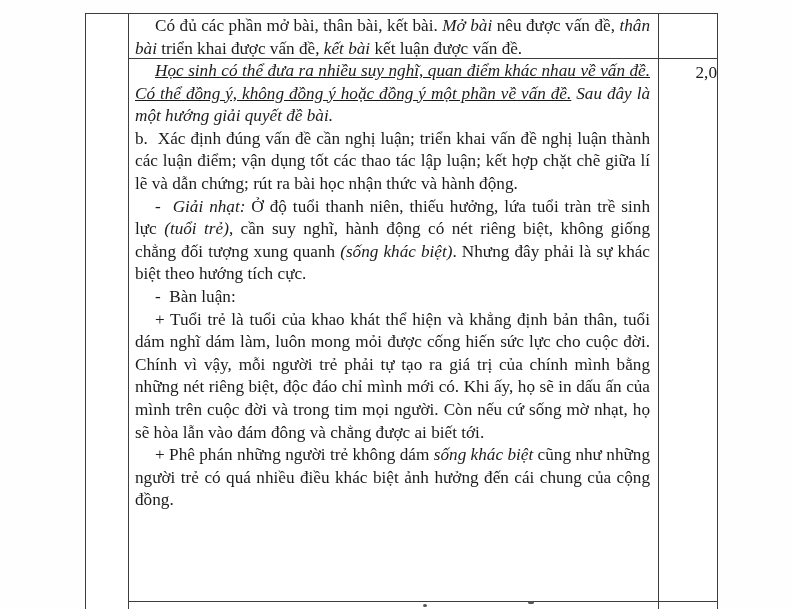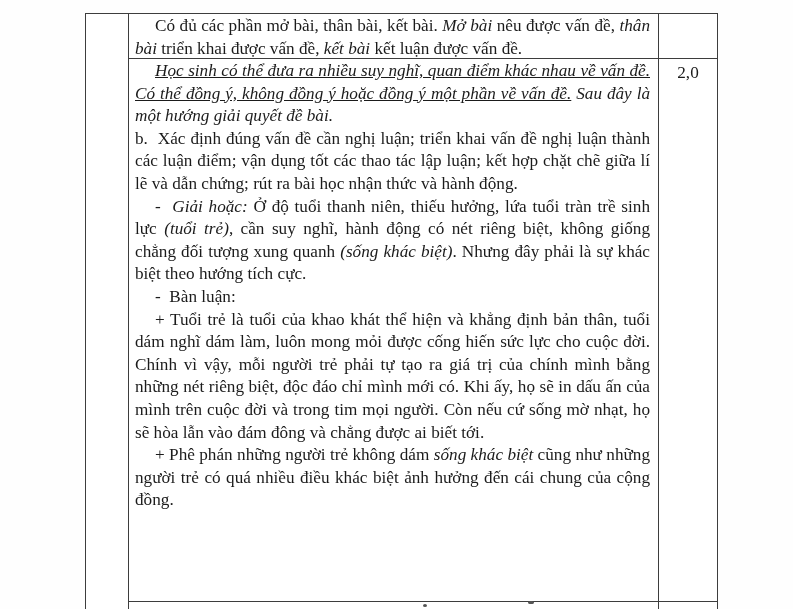--- a/index.html
+++ b/index.html
@@ -31,21 +31,21 @@
   .row-b{height:542px;}
   .row-cut{height:7px;}
   .cell-text{
     width:530px;flex:0 0 530px;
     border-right:1px solid #3d3d3d;
     box-sizing:border-box;
     padding:1px 8px 0 6px;
     overflow:hidden;
   }
   .cell-score{
-    flex:1;text-align:center;
+    flex:1;text-align:right;
     padding-top:3px;
     font-size:17.2px;line-height:22px;
   }
   .para{
     margin:0;
     font-size:17.2px;
     line-height:22.6px;
     text-align:justify;
   }
   .indent{text-indent:20px;}
@@ -72,21 +72,21 @@
         <div class="cell-text">
           <p class="para indent"><span>Có đủ các phần mở bài, thân bài, kết bài. </span><i>Mở bài</i><span> nêu được vấn đề, </span><i>thân bài</i><span> triển khai được vấn đề, </span><i>kết bài</i><span> kết luận được vấn đề.</span></p>
         </div>
         <div class="cell-score"></div>
       </div>
 
       <div class="t-row row-b">
         <div class="cell-text">
           <p class="para indent"><i class="u">Học sinh có thể đưa ra nhiều suy nghĩ, quan điểm khác nhau về vấn đề. Có thể đồng ý, không đồng ý hoặc đồng ý một phần về vấn đề.</i><i> Sau đây là một hướng giải quyết đề bài.</i></p>
           <p class="para">b.&nbsp; Xác định đúng vấn đề cần nghị luận; triển khai vấn đề nghị luận thành các luận điểm; vận dụng tốt các thao tác lập luận; kết hợp chặt chẽ giữa lí lẽ và dẫn chứng; rút ra bài học nhận thức và hành động.</p>
-          <p class="para indent"><span>-&nbsp; </span><i>Giải hoặc:</i><span> Ở độ tuổi thanh niên, thiếu hưởng, lứa tuổi tràn trề sinh lực </span><i>(tuổi trẻ)</i><span>, cần suy nghĩ, hành động có nét riêng biệt, không giống chẳng đối tượng xung quanh </span><i>(sống khác biệt)</i><span>. Nhưng đây phải là sự khác biệt theo hướng tích cực.</span></p>
+          <p class="para indent"><span>-&nbsp; </span><i>Giải nhạt:</i><span> Ở độ tuổi thanh niên, thiếu hưởng, lứa tuổi tràn trề sinh lực </span><i>(tuổi trẻ)</i><span>, cần suy nghĩ, hành động có nét riêng biệt, không giống chẳng đối tượng xung quanh </span><i>(sống khác biệt)</i><span>. Nhưng đây phải là sự khác biệt theo hướng tích cực.</span></p>
           <p class="para indent">-&nbsp; Bàn luận:</p>
           <p class="para indent">+ Tuổi trẻ là tuổi của khao khát thể hiện và khẳng định bản thân, tuổi dám nghĩ dám làm, luôn mong mỏi được cống hiến sức lực cho cuộc đời. Chính vì vậy, mỗi người trẻ phải tự tạo ra giá trị của chính mình bằng những nét riêng biệt, độc đáo chỉ mình mới có. Khi ấy, họ sẽ in dấu ấn của mình trên cuộc đời và trong tim mọi người. Còn nếu cứ sống mờ nhạt, họ sẽ hòa lẫn vào đám đông và chẳng được ai biết tới.</p>
           <p class="para indent"><span>+ Phê phán những người trẻ không dám </span><i>sống khác biệt</i><span> cũng như những người trẻ có quá nhiều điều khác biệt ảnh hưởng đến cái chung của cộng đồng.</span></p>
         </div>
         <div class="cell-score">2,0</div>
       </div>
 
       <div class="t-row row-cut">
         <div class="cell-text"></div>
         <div class="cell-score"></div>

